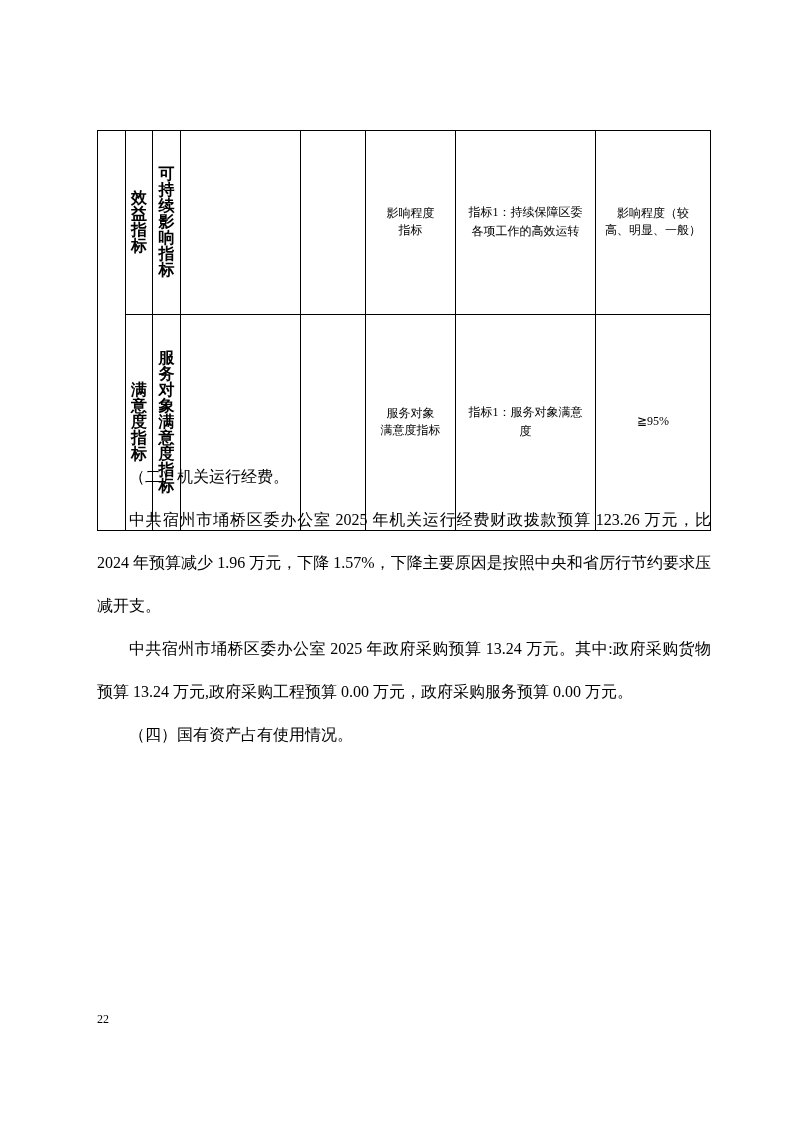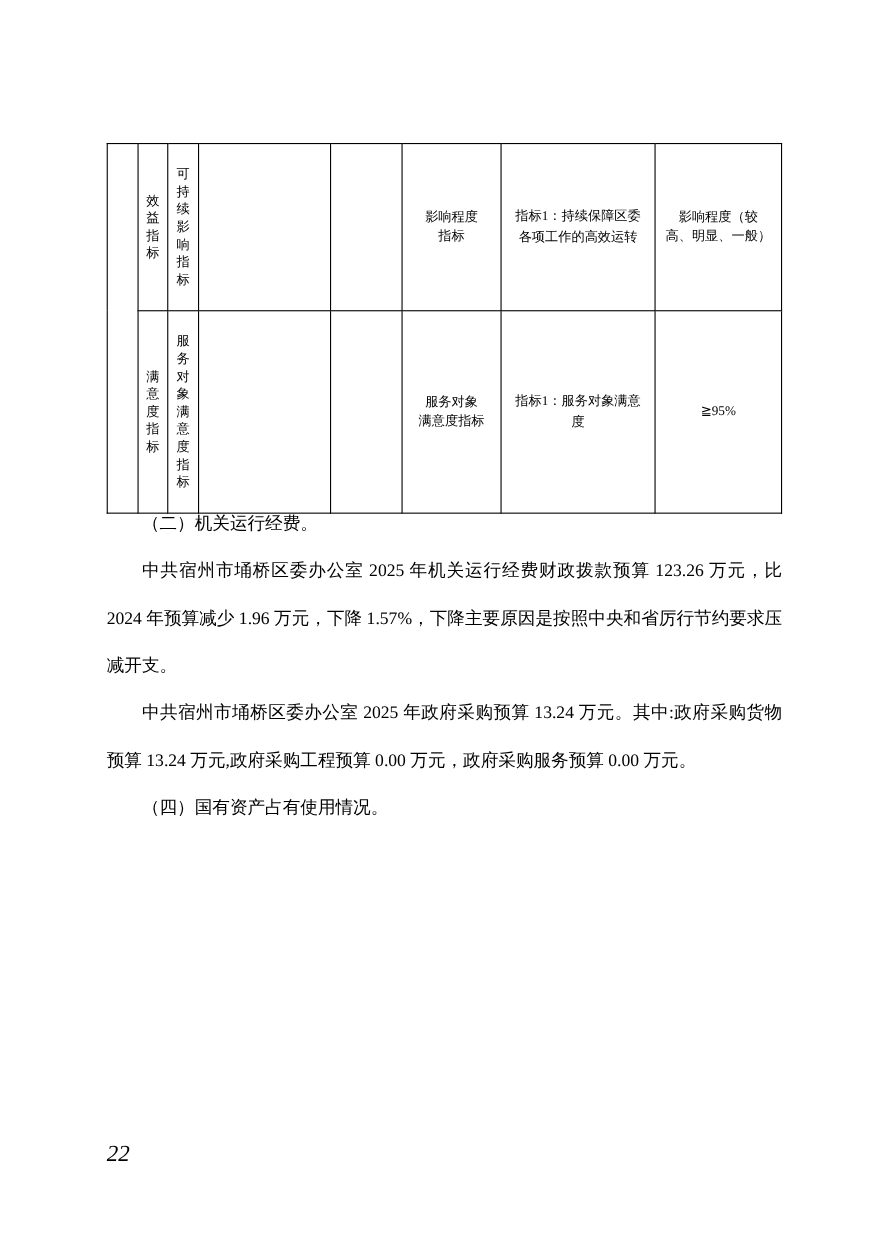--- a/index.html
+++ b/index.html
@@ -37,48 +37,48 @@
     padding: 2px 3px;
     white-space: pre-line;
     overflow: hidden;
   }
   tr.r1 { height: 125px; }
   tr.r2 { height: 155px; }
   td.detail { text-align: left; padding-left: 5px; line-height: 1.6; }
   td.vcell { padding: 0; }
   td.vcell .vtext {
     width: 1em;
-    margin: 0 auto;
+    margin: 16px auto;
     word-break: break-all;
     line-height: 16px;
-    font-size: 12px;
+    font-size: 16px;
     text-align: center;
+    font-weight: bold;
   }
 
   
   .body-text {
     position: absolute;
     left: 97px;
     top: 455px;
     width: 614px;
     font-size: 16px;
     line-height: 43px;
     text-align: justify;
   }
   .body-text p {
     text-indent: 2em;
     margin: 0;
   }
 
   .page-num {
     position: absolute;
     left: 97px;
-    top: 1036px;
-    font-size: 21px;
-    font-style: italic;
+    top: 1012px;
+    font-size: 12px;
   }
 </style>
 </head>
 <body>
 
 <div class="page">
 
   <div class="table-wrap">
     <table class="perf">
       <colgroup>

